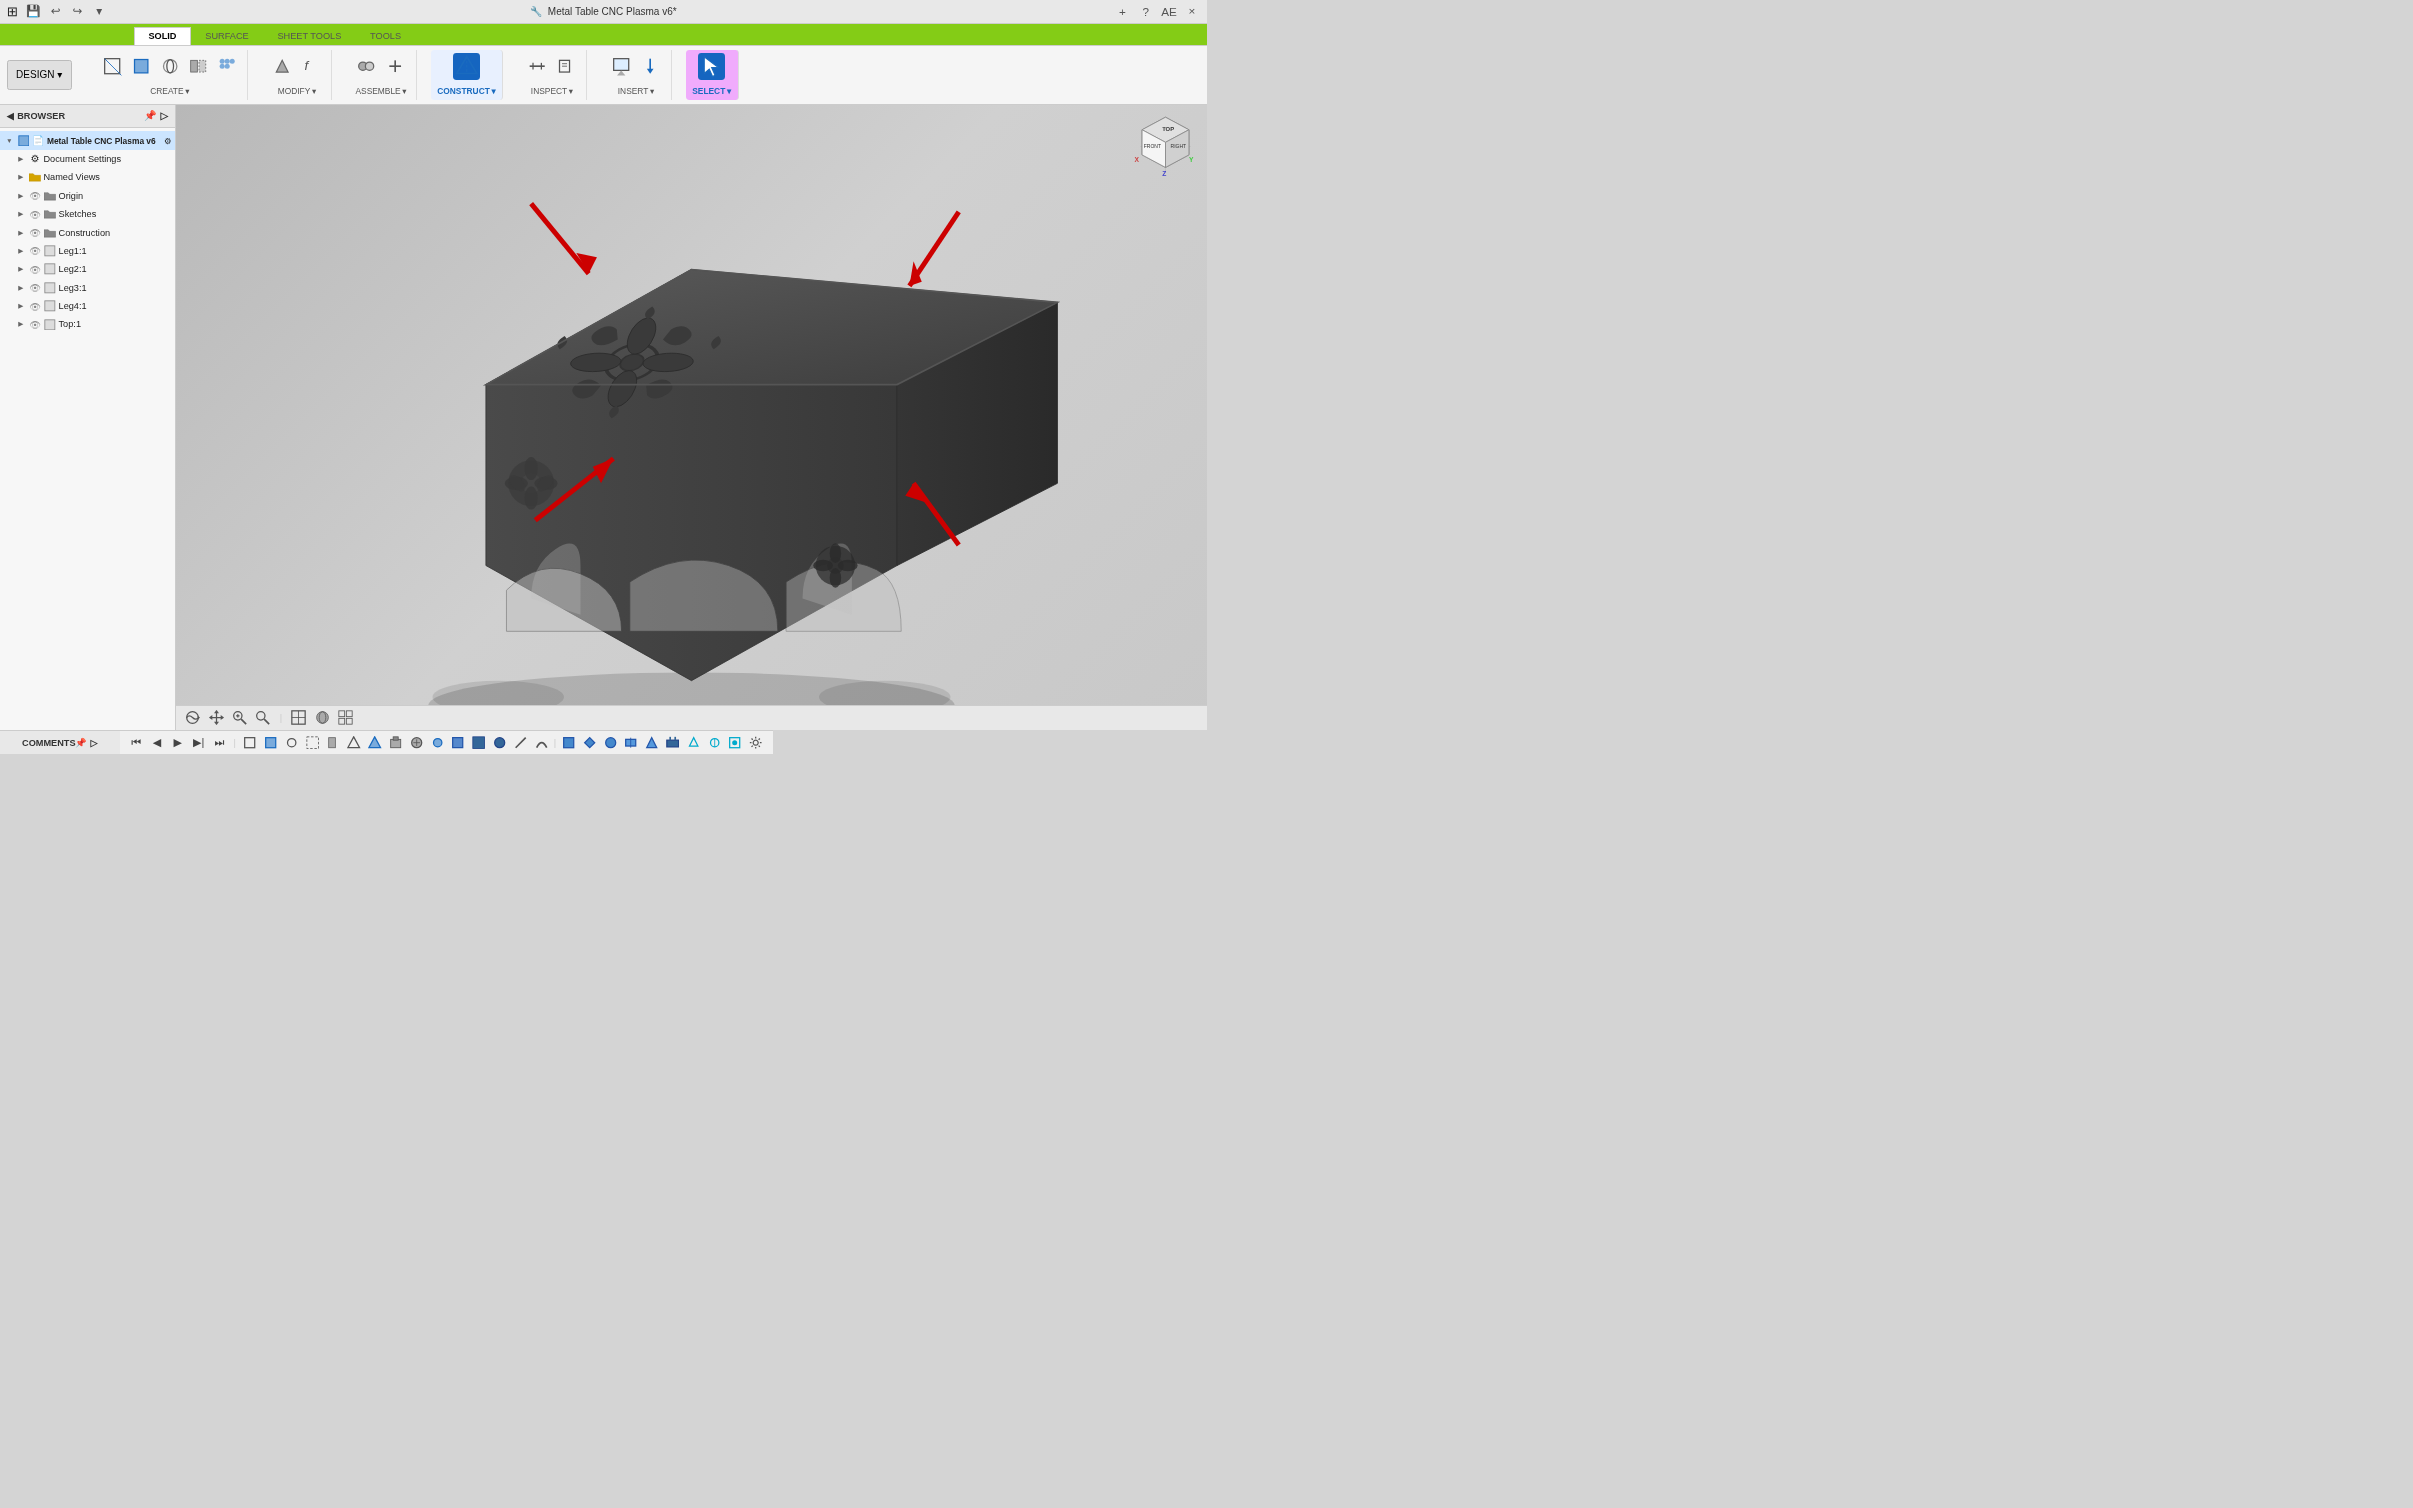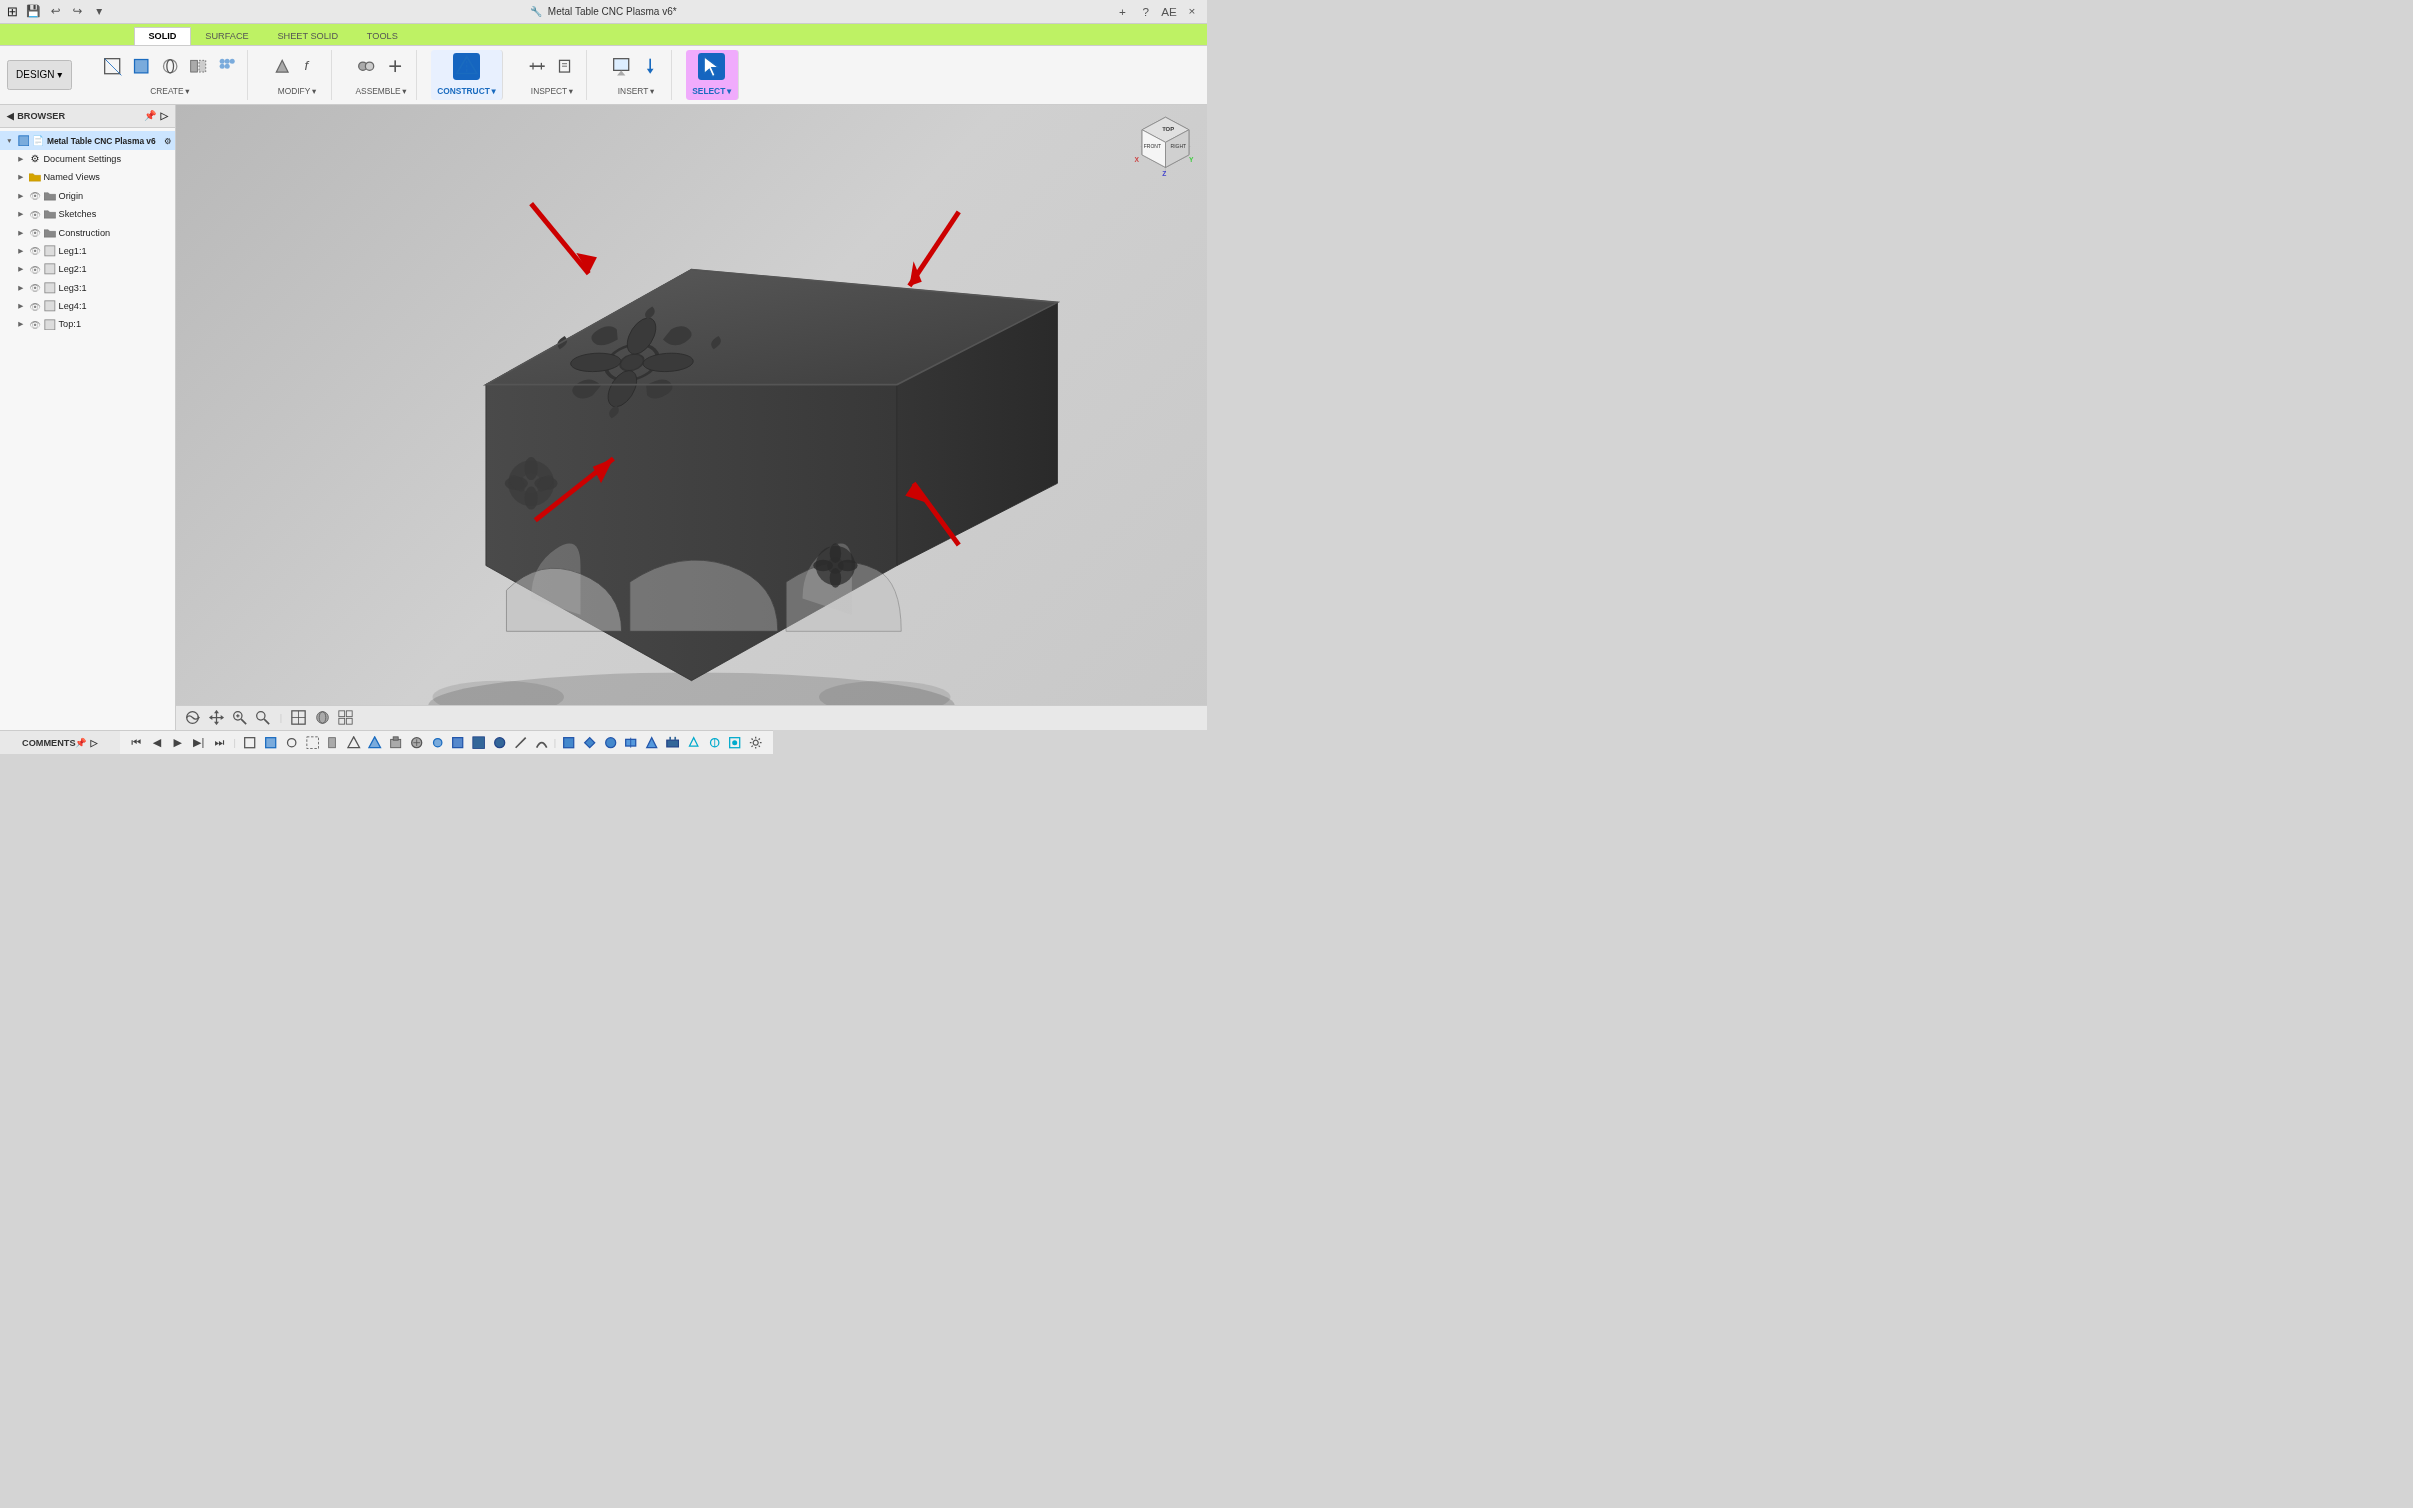--- a/index.html
+++ b/index.html
@@ -49,21 +49,21 @@
     #title-bar .app-icon-btn {
       width: 18.4px; height: 18.4px;
       border: none; background: transparent;
       cursor: pointer; font-size: 11.7px; color: #555;
       display: flex; align-items: center; justify-content: center;
     }
 
     
     #toolbar-tabs {
       height: 22px;
-      background: #bef264;
+      background: #84cc16;
       display: flex;
       align-items: flex-end;
       padding-left: 134px;
       border-bottom: 0.8px solid #ccc;
     }
     .toolbar-tab {
       padding: 3.4px 13.4px;
       font-size: 9.2px;
       cursor: pointer;
       border: 0.8px solid transparent;
@@ -292,21 +292,21 @@
     <button class="app-icon-btn">+</button>
     <button class="app-icon-btn">?</button>
     <button class="app-icon-btn">AE</button>
     <button class="win-btn">×</button>
   </div>
 </div>
 
 <div id="toolbar-tabs">
   <div class="toolbar-tab active">SOLID</div>
   <div class="toolbar-tab">SURFACE</div>
-  <div class="toolbar-tab">SHEET SOLID</div>
+  <div class="toolbar-tab">SHEET TOOLS</div>
   <div class="toolbar-tab">TOOLS</div>
 </div>
 
 <div id="toolbar">
   <button class="design-btn">
     <span>DESIGN ▾</span>
   </button>
 
   <div class="toolbar-group">
     <div class="toolbar-group-icons">

